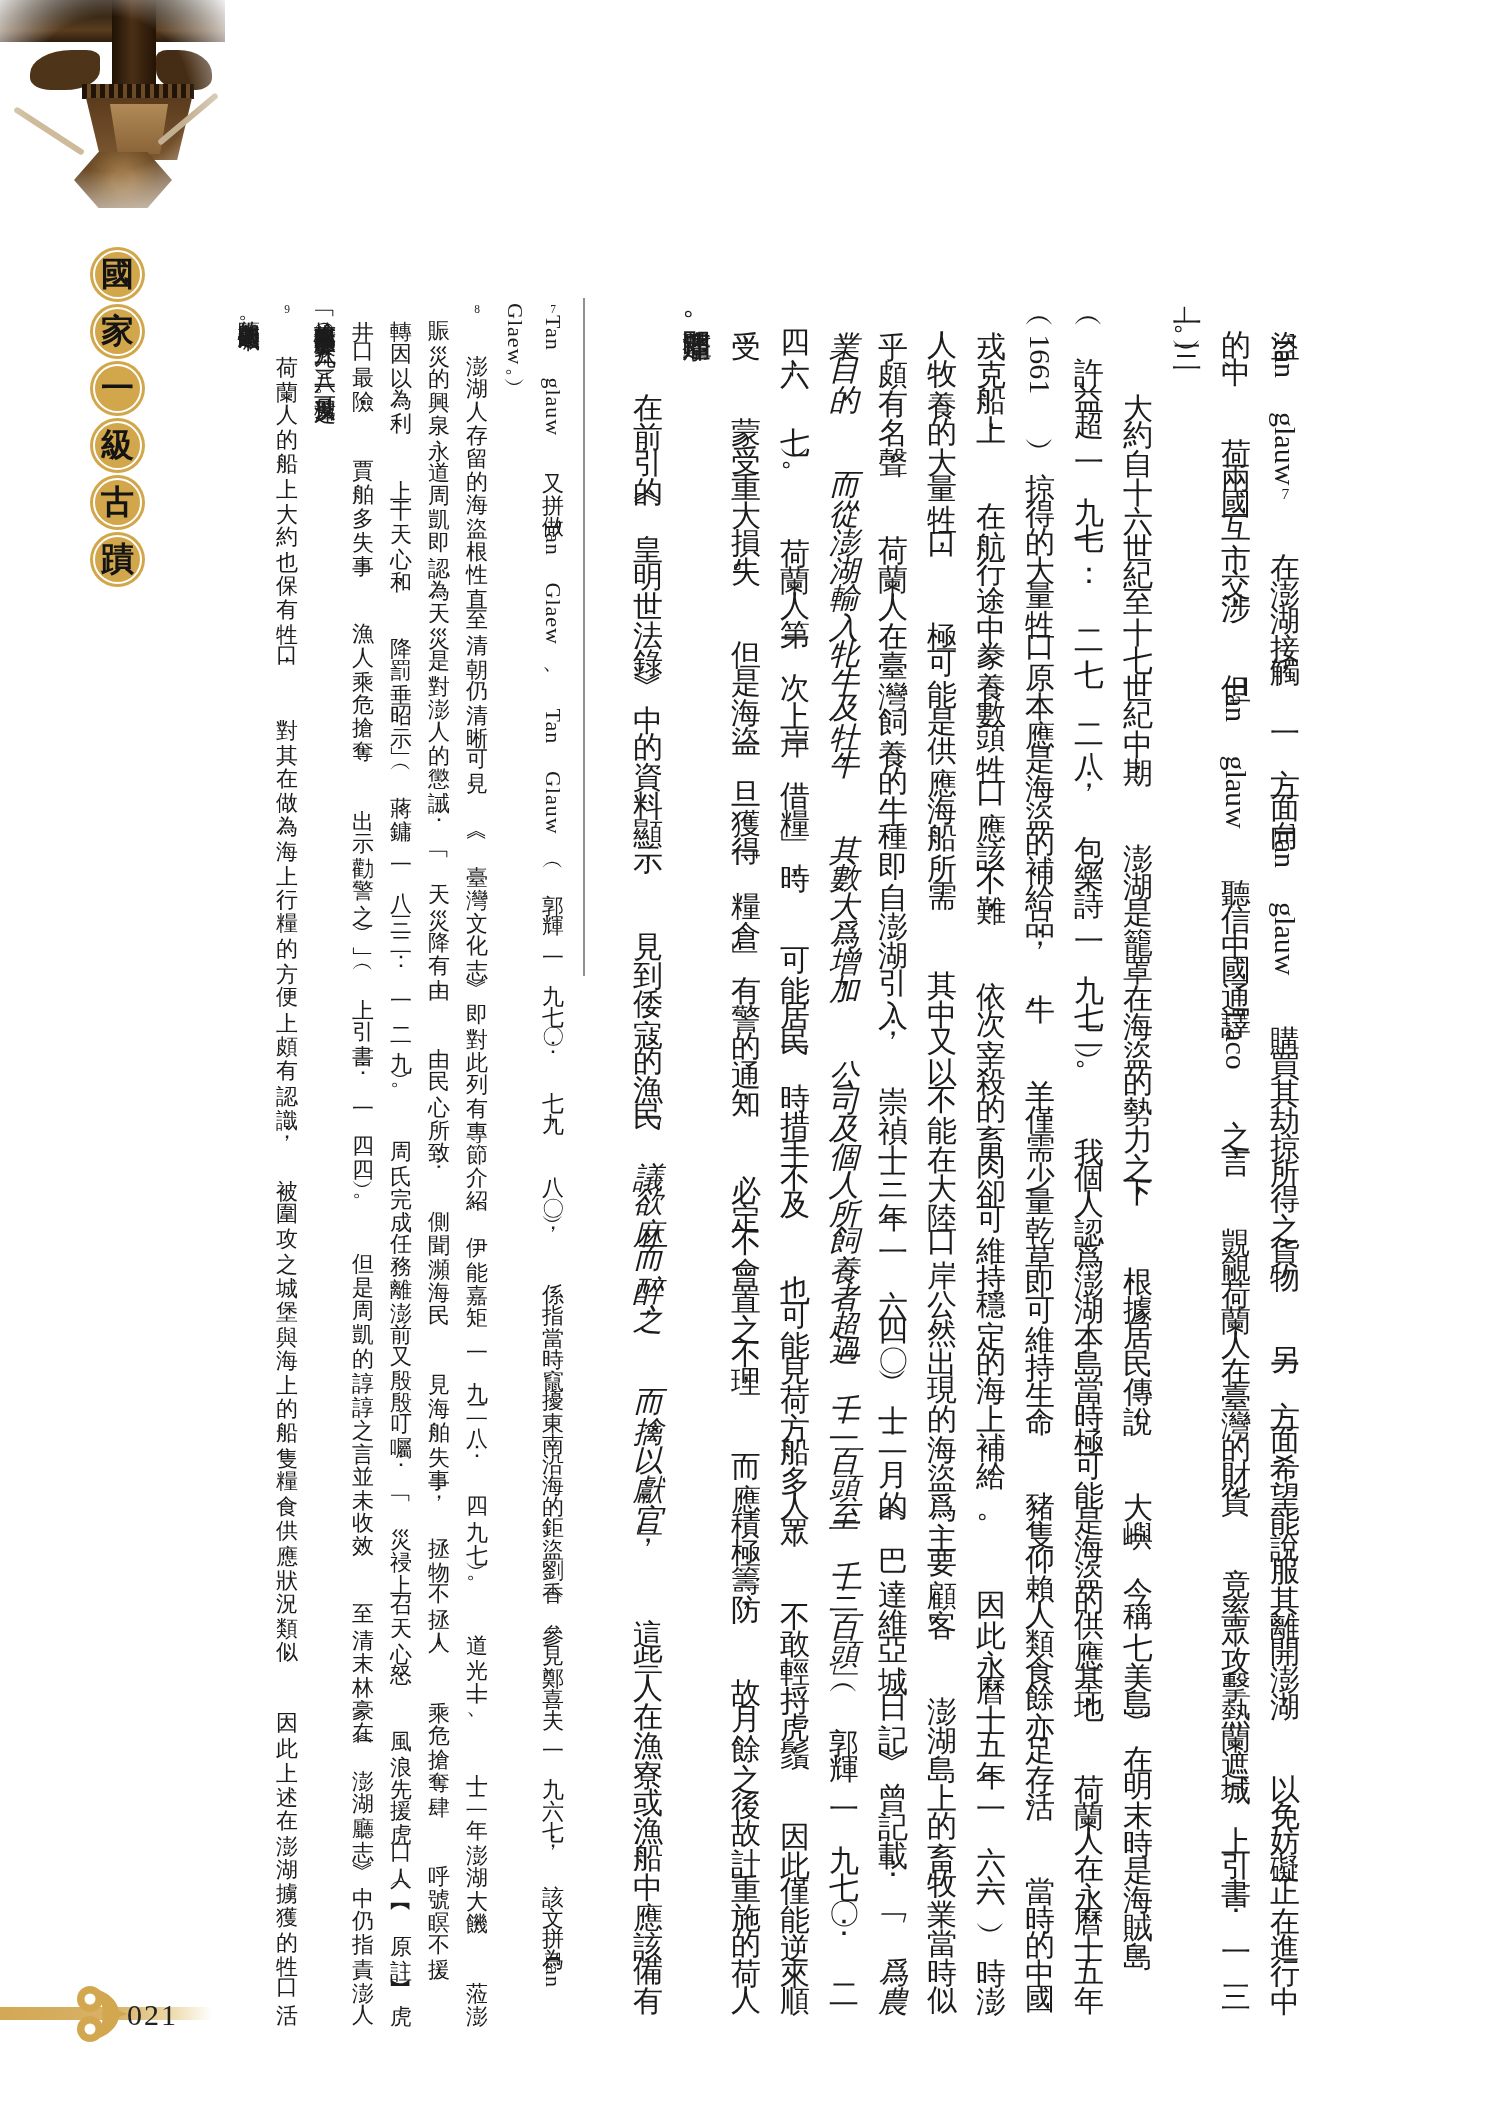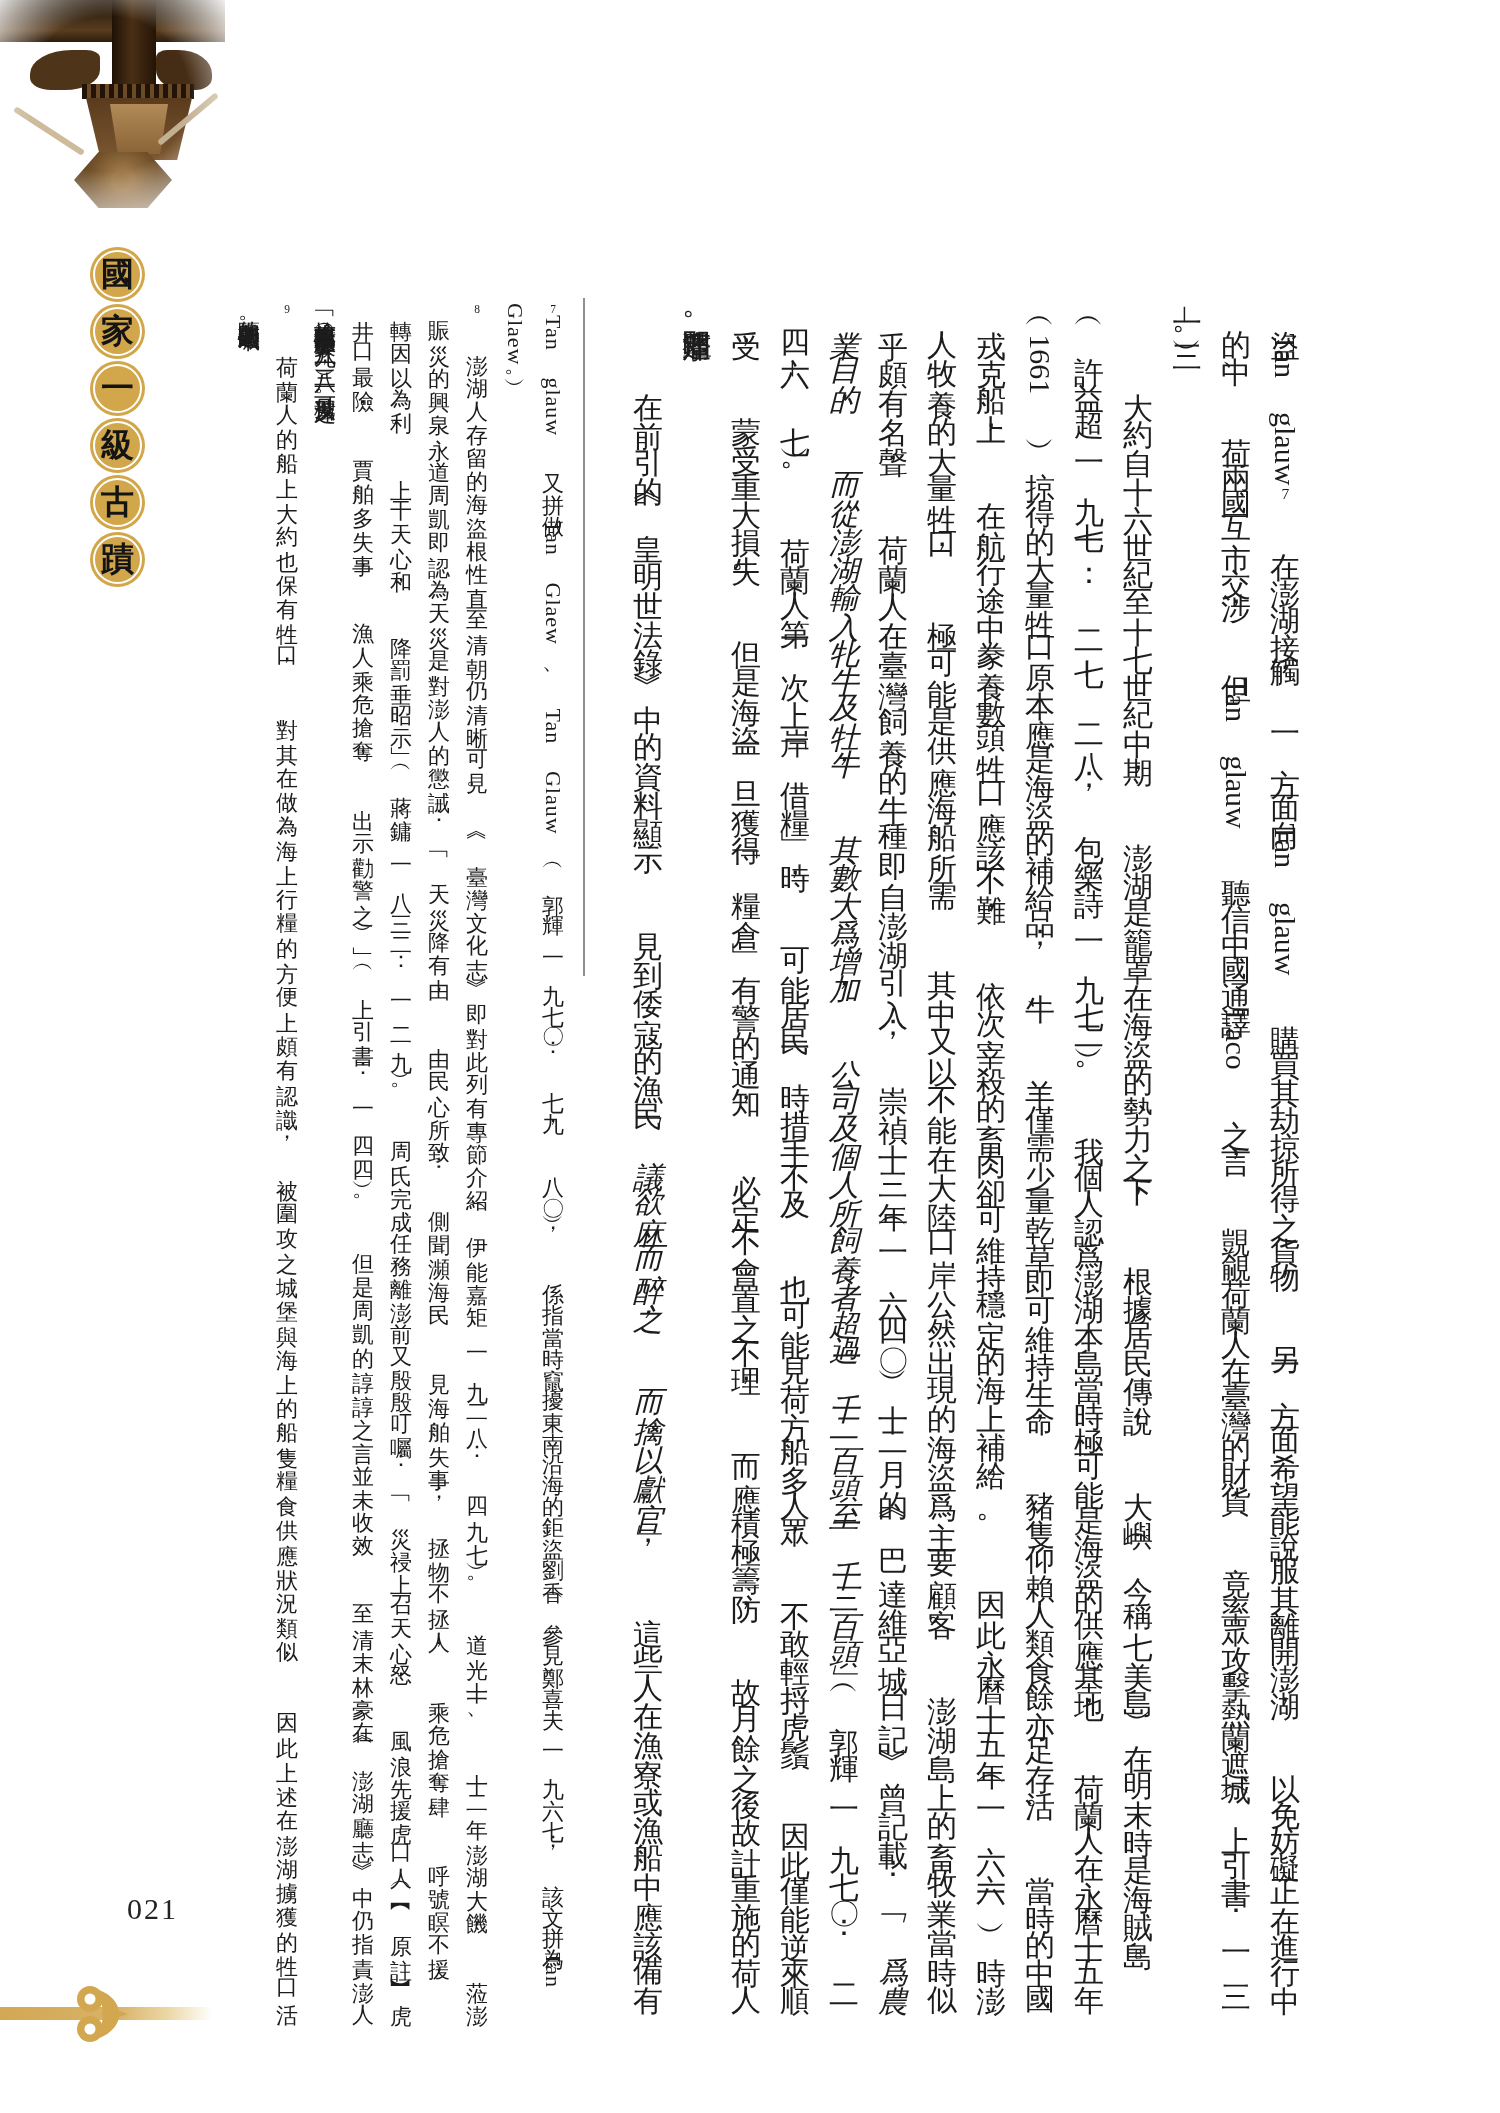--- a/index.html
+++ b/index.html
@@ -62,21 +62,21 @@
     clip-path:polygon(25% 0,75% 0,100% 50%,75% 100%,25% 100%,0 50%);
     background:radial-gradient(circle at 50% 50%,#9c7747 0 18%,#6f4e28 62%,#54371a 100%);}
   .ph-stick-l{left:8px;top:128px;width:82px;height:6px;background:#cdbb9b;border-radius:3px;transform:rotate(33deg);}
   .ph-stick-r{left:150px;top:116px;width:76px;height:6px;background:#c3b092;border-radius:3px;transform:rotate(-40deg);}
   .ph-fade{inset:0;background:radial-gradient(ellipse 72% 66% at 48% 40%,rgba(255,255,255,0) 50%,rgba(255,255,255,.6) 78%,#fff 97%);}
 
   
   .footer-bar{position:absolute;left:0;top:2007px;width:212px;height:13px;
     background:linear-gradient(to right,#d3a854 0%,#d8b267 55%,#ecd9a8 80%,rgba(250,243,226,0) 100%);}
   .ruyi{position:absolute;left:74px;top:1982px;width:54px;height:64px;}
-  .page-num{position:absolute;left:127px;top:1892px;font-size:30px;letter-spacing:2px;color:#222;}
+  .page-num{position:absolute;left:127px;top:1998px;font-size:30px;letter-spacing:2px;color:#222;}
 </style>
 </head>
 <body>
 
 <div class="page">
 
   <div class="photo">
     <div class="ph-beam"></div>
     <div class="ph-post"></div>
     <div class="ph-wing-l"></div>

